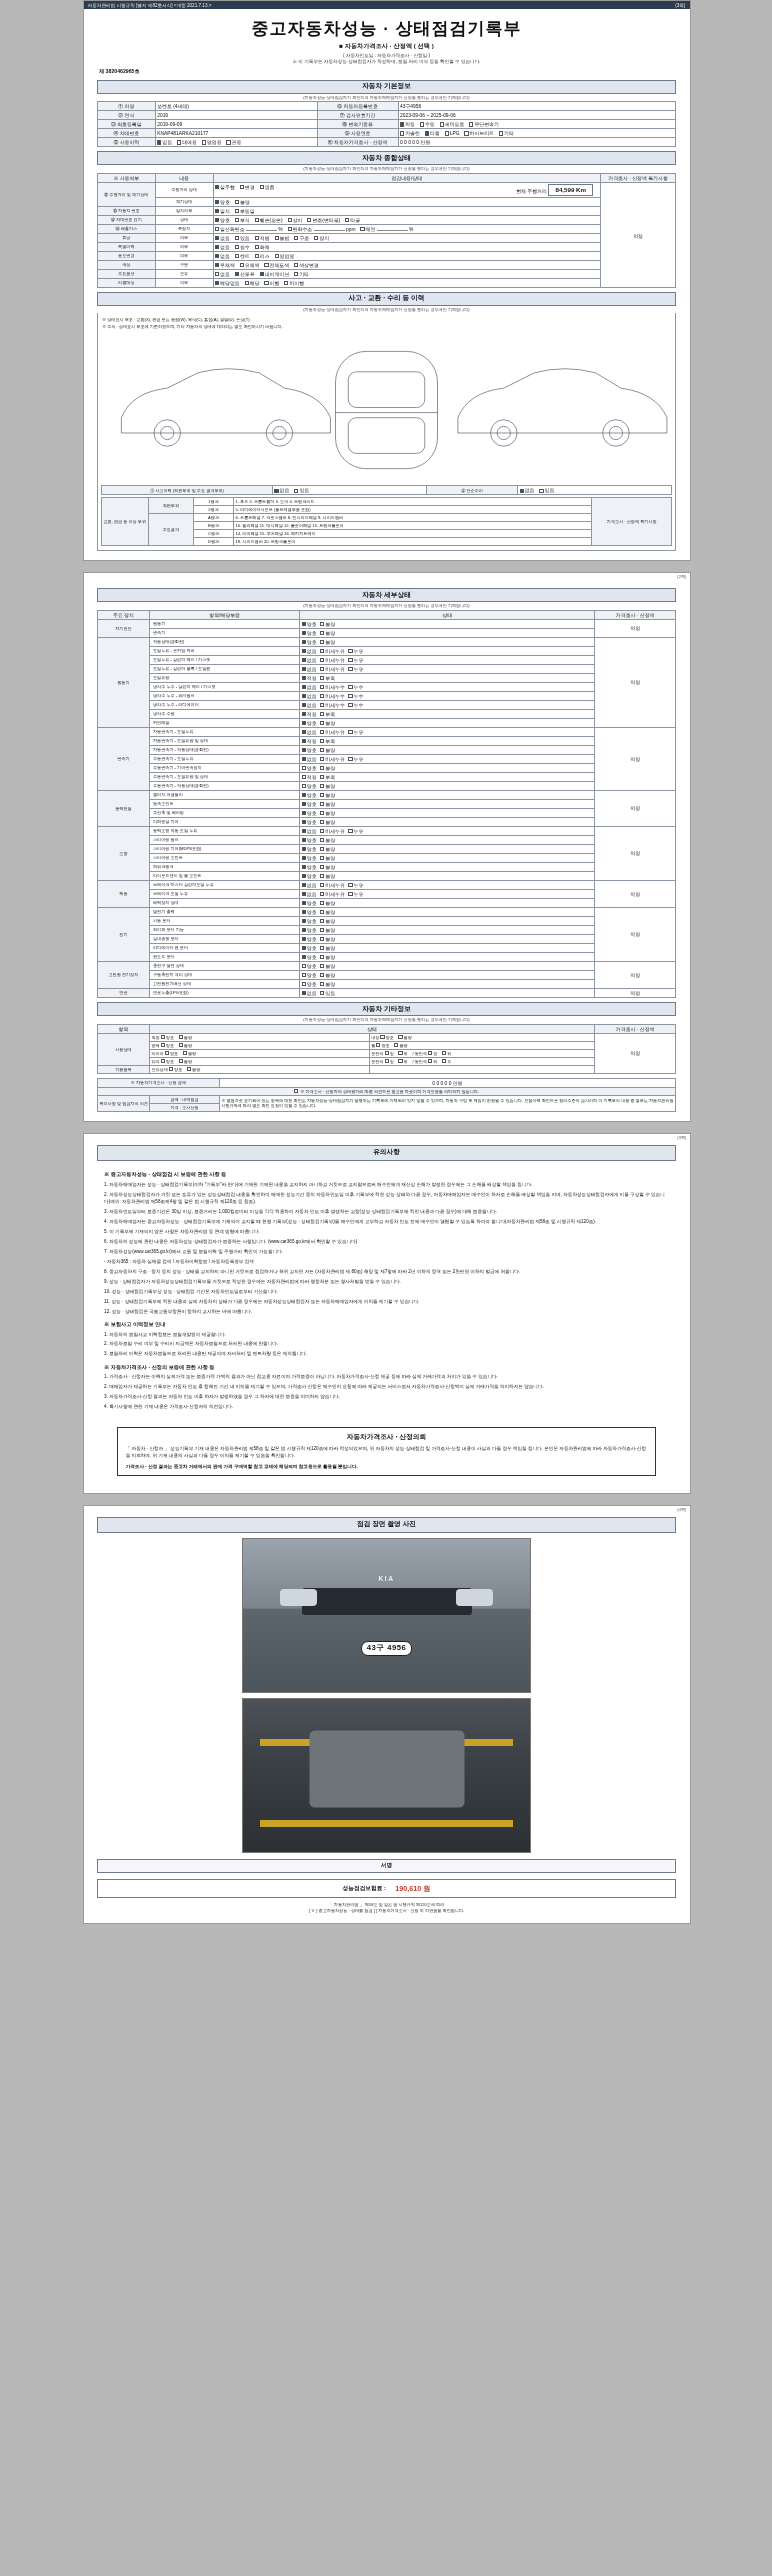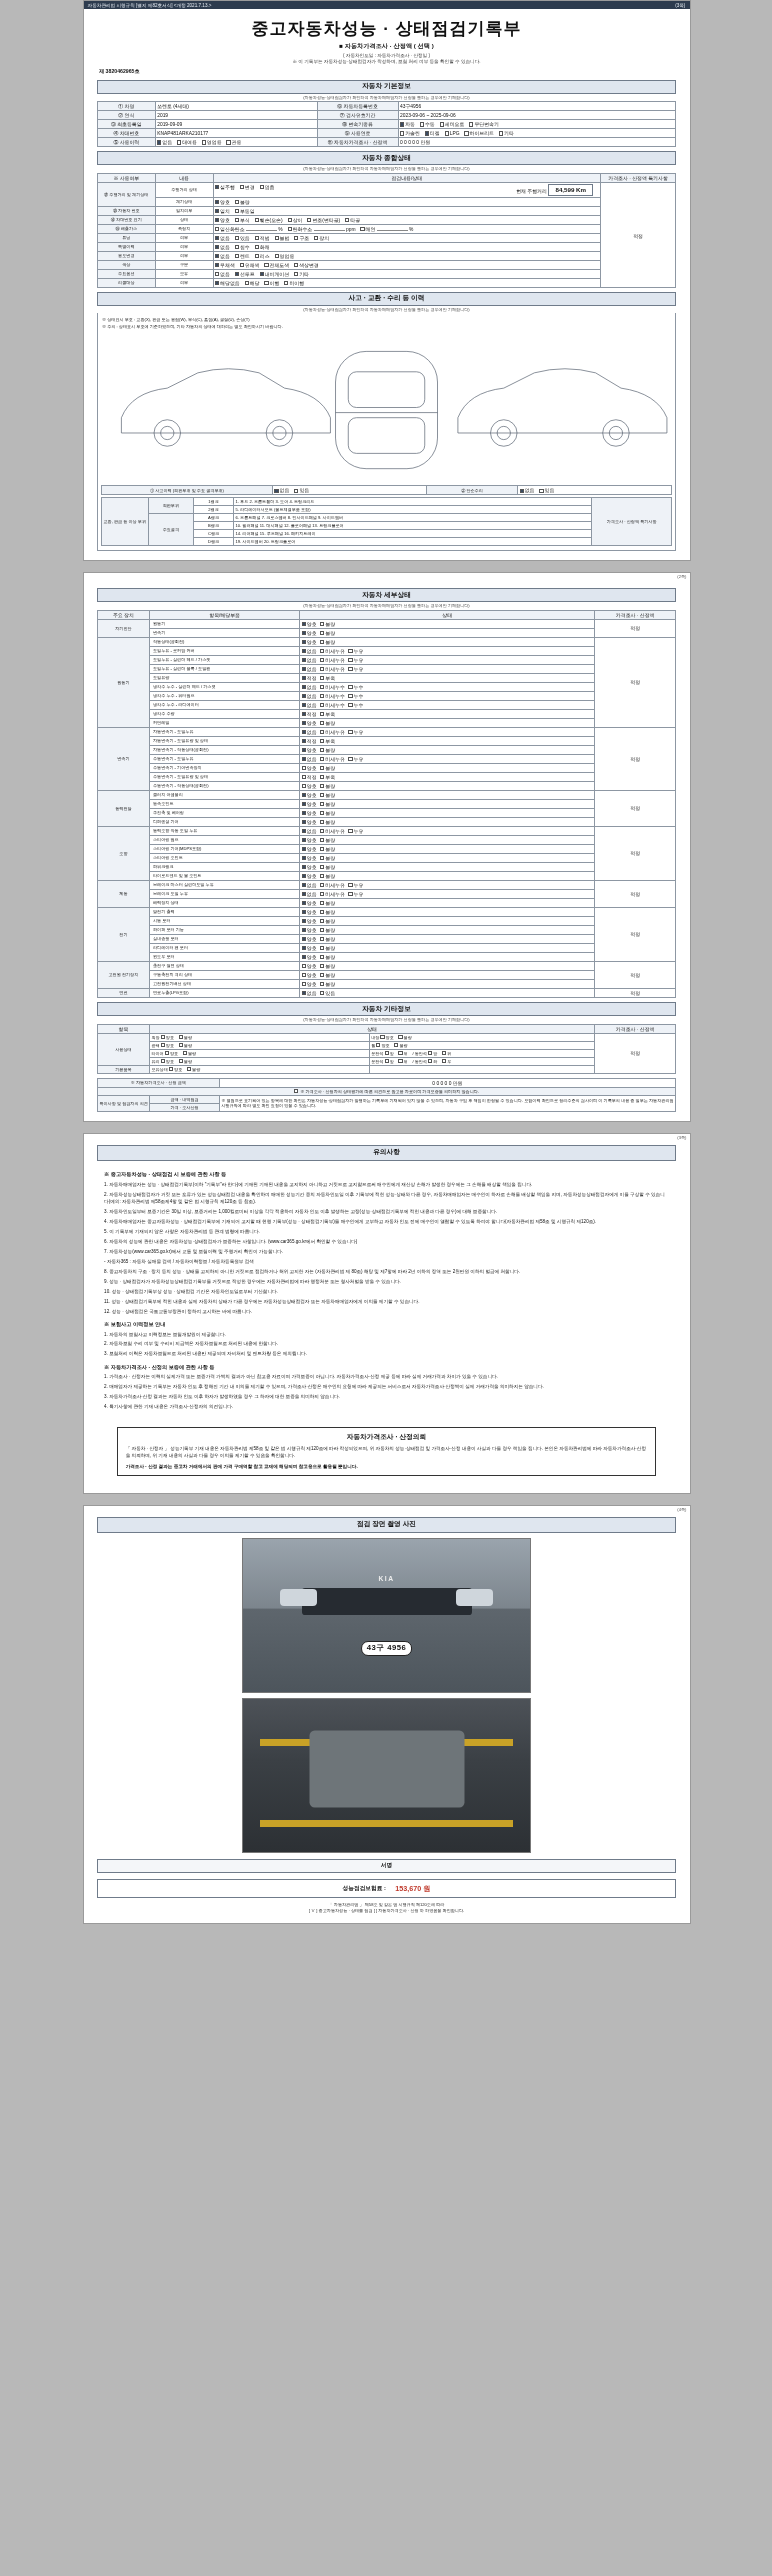--- a/index.html
+++ b/index.html
@@ -782,21 +782,21 @@
       </div>
       <div class="photo under">
         <div class="lift-bar" style="top:26%"></div>
         <div class="under-car"></div>
         <div class="lift-bar" style="bottom:16%"></div>
       </div>
     </div>
     <div class="sign-label">서명</div>
     <div class="fee-row">
       <span>성능점검보험료 :</span>
-      <span class="fee-amt">153,670 원</span>
+      <span class="fee-amt">190,610 원</span>
     </div>
     <div class="footer-note">
       <div>「 자동차관리법 」 제58조 및 같은 법 시행규칙 제120조에 따라</div>
       <div>[ Ⅴ ] 중고자동차성능 · 상태를 점검 [   ] 자동차가격조사 · 산정 하 하였음을 확인합니다.</div>
     </div>
   </div>
 </div>
 
 
 </body></html>

